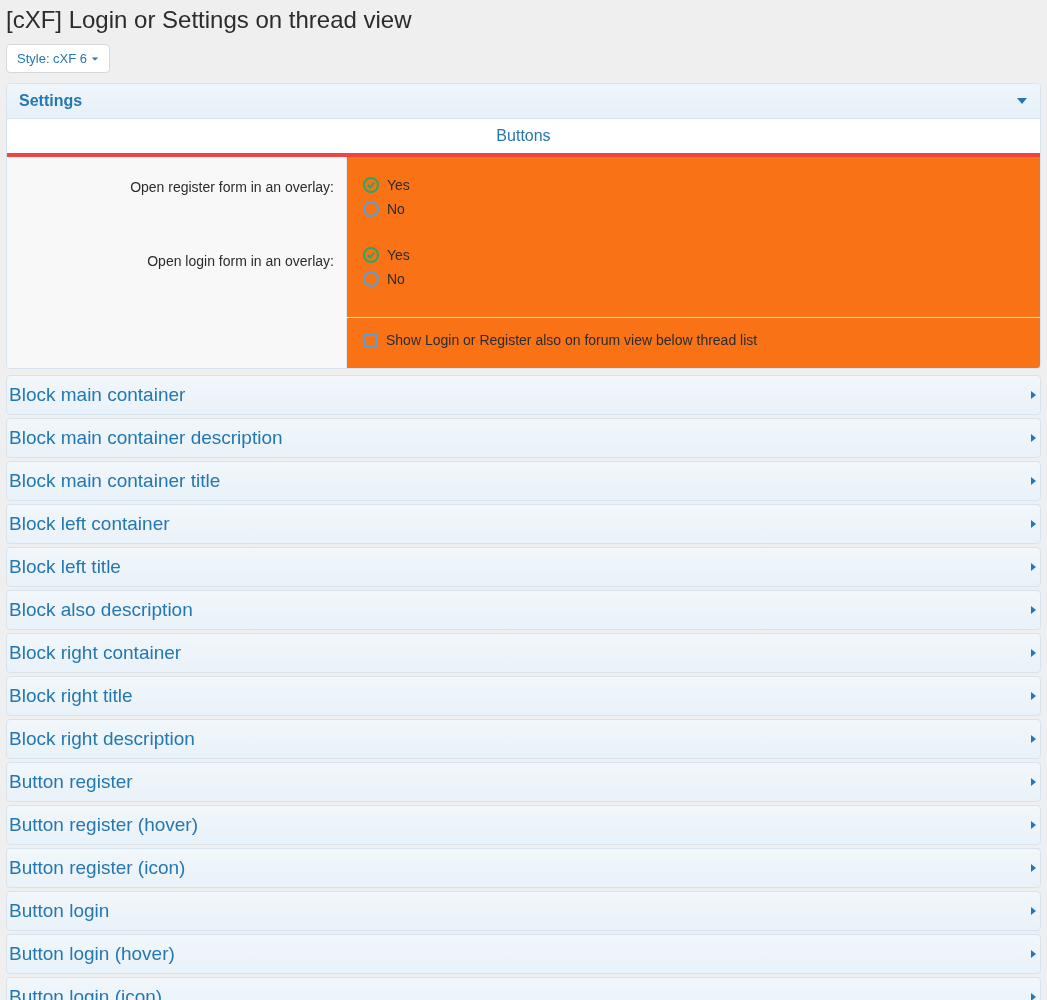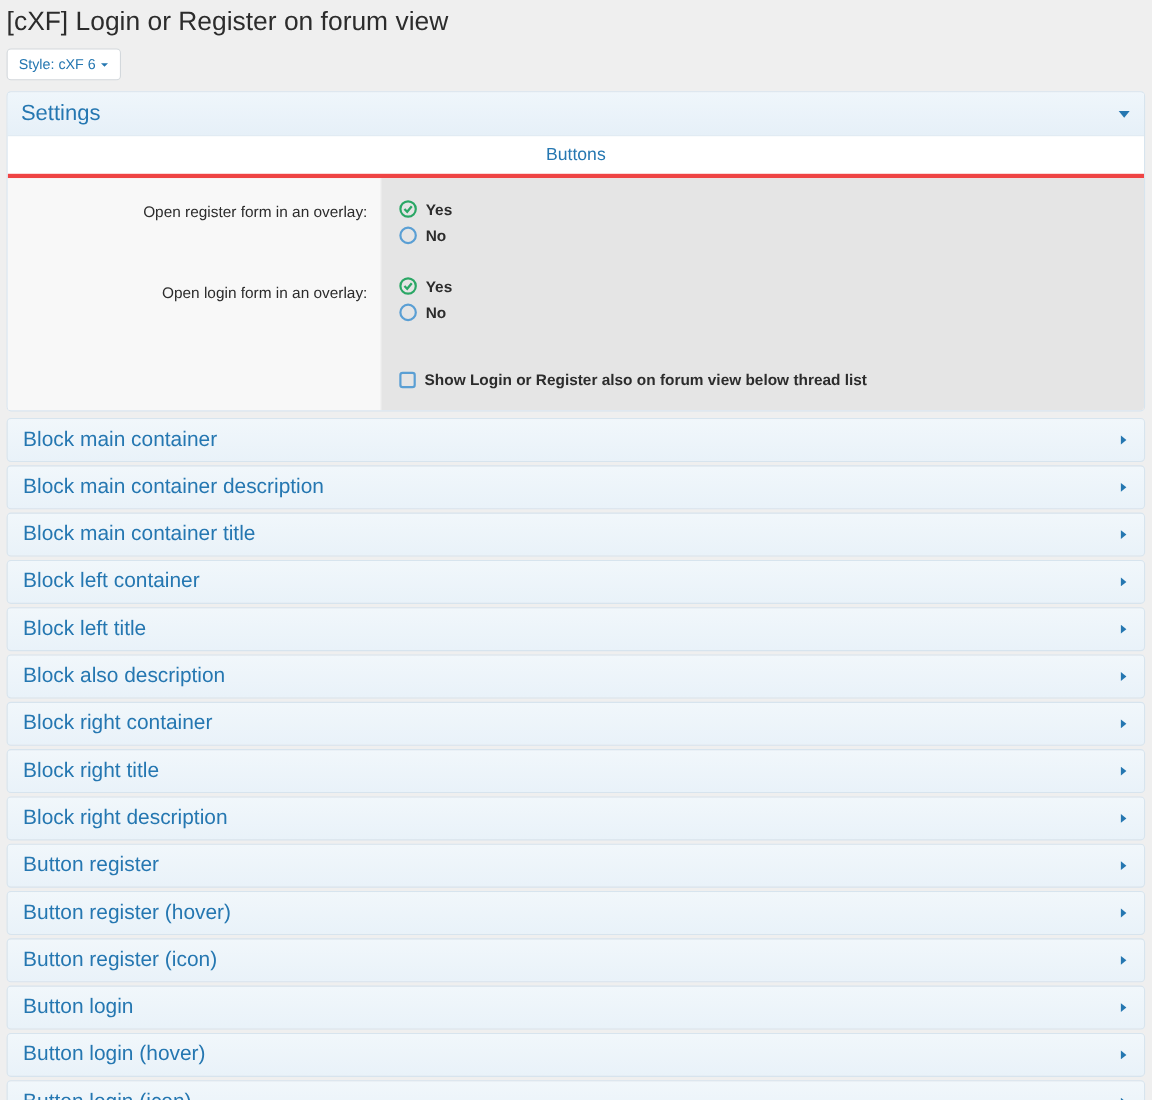--- a/index.html
+++ b/index.html
@@ -52,22 +52,22 @@
     background: linear-gradient(#eff6fb,#e6f0f8);
     border-bottom: 1px solid #d7e4ee;
     padding: 8px 12px;
     display: flex;
     justify-content: space-between;
     align-items: center;
     cursor: pointer;
   }
   .panel-header-title {
     color: #2577b1;
-    font-size: 20px;
-    font-weight: 400;
+    font-size: 16px;
+    font-weight: 700;
   }
   .collapse-caret svg { width: 12px; height: 12px; display: block; fill: #2577b1; }
   .expand-caret svg { width: 10px; height: 10px; display: block; fill: #2577b1; }
   .sub-heading {
     text-align: center;
     padding: 8px 0;
     color: #2577b1;
     font-size: 16px;
     border-bottom: 4px solid #ef4444;
     background: #fff;
@@ -76,23 +76,22 @@
     display: flex;
   }
   .form-left {
     width: 340px;
     background: #f8f8f8;
     border-right: 1px solid #e8e8e8;
     padding: 20px 12px 20px 20px;
   }
   .form-right {
     flex: 1;
-    background: #e5e5e5;
+    background: #f97316;
     padding: 20px 16px 12px 16px;
-    font-weight: bold;
   }
   .form-row-label {
     text-align: right;
     color: #2c2c2c;
     font-size: 14px;
     margin-bottom: 58px;
   }
   .form-row-label:first-child { margin-top: 2px; }
   .radio-group {
     margin-bottom: 30px;
@@ -134,38 +133,38 @@
     height: 15px;
     border: 2px solid #5a9fd4;
     border-radius: 3px;
     flex-shrink: 0;
   }
   .collapsed-panel {
     background: linear-gradient(#f1f7fb,#e9f2f9);
     border: 1px solid #d7e4ee;
     border-radius: 4px;
     margin-bottom: 3px;
-    padding: 8px 14px;
+    padding: 8px 2px;
     display: flex;
     justify-content: space-between;
     align-items: center;
     cursor: pointer;
   }
   .collapsed-panel-title {
     color: #2577b1;
     font-size: 19px;
     font-weight: 400;
   }
   #panel-list { margin-top: 6px; }
 </style>
 </head>
 <body>
 
 <div class="page">
-  <h1 class="page-title">[cXF] Login or Register on forum view</h1>
+  <h1 class="page-title">[cXF] Login or Settings on thread view</h1>
 
   <div class="dropdown-bar">
     <button class="dropdown-btn">
       <span>Style: cXF 6</span>
       <span class="caret-down">
         <svg viewBox="0 0 10 10">
             <path d="M1 3 L5 7 L9 3 Z" fill="#2577b1"></path>
           </svg>
       </span>
     </button>

